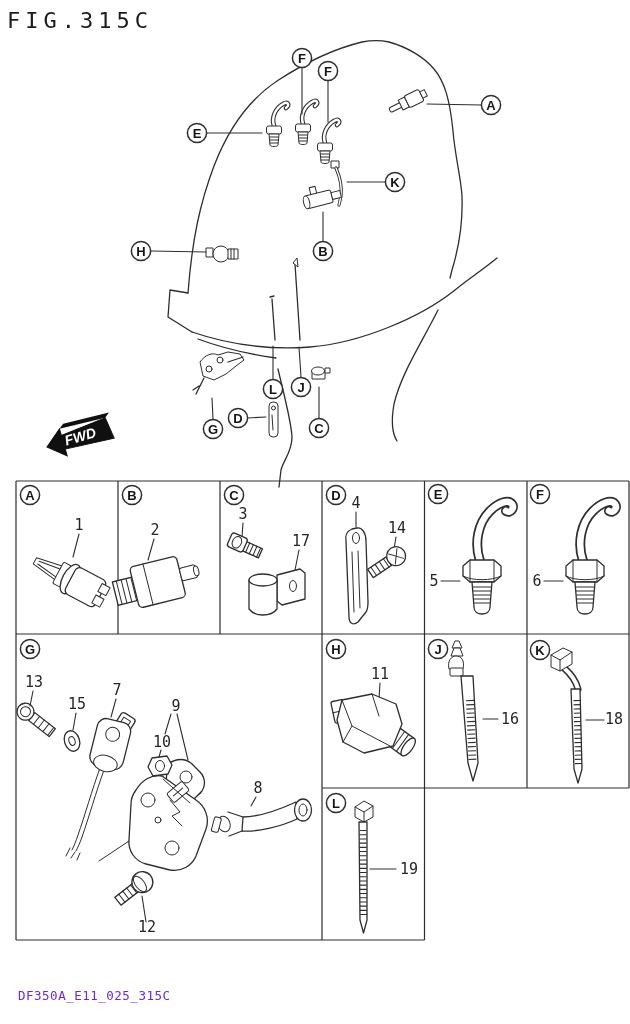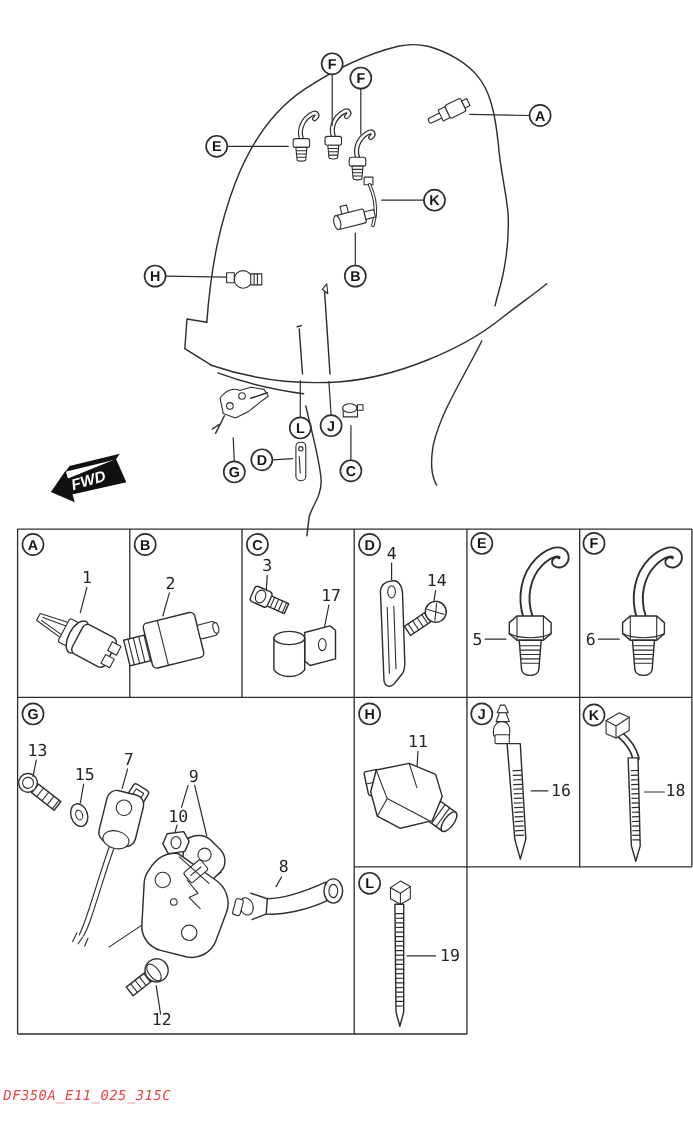--- a/index.html
+++ b/index.html
@@ -1,21 +1,21 @@
 <!DOCTYPE html>
 <html><head>
 <meta charset="utf-8">
 <style>
   html,body{margin:0;padding:0;background:#fff;}
   .page{position:relative;width:630px;height:1024px;background:#ffffff;overflow:hidden;
         font-family:"DejaVu Sans Mono",monospace;color:#1e1e1e;}
   .fig-title{position:absolute;left:7px;top:8px;font-size:22px;letter-spacing:5px;
              color:#1b1b1b;font-family:"DejaVu Sans Mono",monospace;}
-  .footer{position:absolute;left:3px;top:987px;font-size:12.5px;line-height:17px;
-          letter-spacing:.5px;color:#ef4444;font-family:"DejaVu Sans Mono",monospace;font-style:italic;}
+  .footer{position:absolute;left:18px;top:987px;font-size:12.5px;line-height:17px;
+          letter-spacing:.5px;color:#6d28d9;font-family:"DejaVu Sans Mono",monospace;}
   svg.art{position:absolute;left:0;top:0;}
   svg.art *{vector-effect:none;}
   .ln{fill:none;stroke:#2e2e2e;stroke-width:1.3;stroke-linecap:round;stroke-linejoin:round;}
   .thin{fill:none;stroke:#2e2e2e;stroke-width:1;stroke-linecap:round;stroke-linejoin:round;}
   .fw{fill:#ffffff;stroke:#2e2e2e;stroke-width:1.3;stroke-linejoin:round;}
   .fwt{fill:#ffffff;stroke:#2e2e2e;stroke-width:1;stroke-linejoin:round;}
   .border{fill:none;stroke:#2e2e2e;stroke-width:1.2;}
   .leader{fill:none;stroke:#2e2e2e;stroke-width:1.1;stroke-linecap:round;}
   .tube-o{fill:none;stroke:#2e2e2e;stroke-linecap:round;}
   .tube-i{fill:none;stroke:#ffffff;stroke-linecap:round;}
@@ -25,20 +25,21 @@
       fill:#151515;text-anchor:middle;}
   .num{font-family:"DejaVu Sans Mono",monospace;font-size:15px;fill:#262626;text-anchor:middle;}
   .fwd-text{font-family:"Liberation Sans",sans-serif;font-weight:bold;font-style:italic;
             font-size:14px;fill:#ffffff;}
 </style>
 </head>
 <body>
 
 <div class="page">
 
+  <div class="fig-title">FIG.315C</div>
 
   <svg class="art" width="630" height="1024" viewBox="0 0 630 1024">
     <defs>
       <g id="gsensor">
         <path class="tube-o" stroke-width="4.6" d="M 0,-7 C -3,-16 2,-25 9,-29 C 14,-32 16,-28 12,-25"></path>
         <path class="tube-i" stroke-width="2.4" d="M 0,-7 C -3,-16 2,-25 9,-29 C 14,-32 16,-28 12,-25"></path>
         <rect class="fwt" x="-7.5" y="-7" width="15" height="8" rx="2"></rect>
         <path class="fwt" d="M -5,1 L 5,1 L 4,12 C 4,14 -4,14 -4,12 Z"></path>
         <path class="thin" d="M -4.2,4 H 4.2 M -4,7 H 4 M -3.8,10 H 3.8"></path>
       </g>

